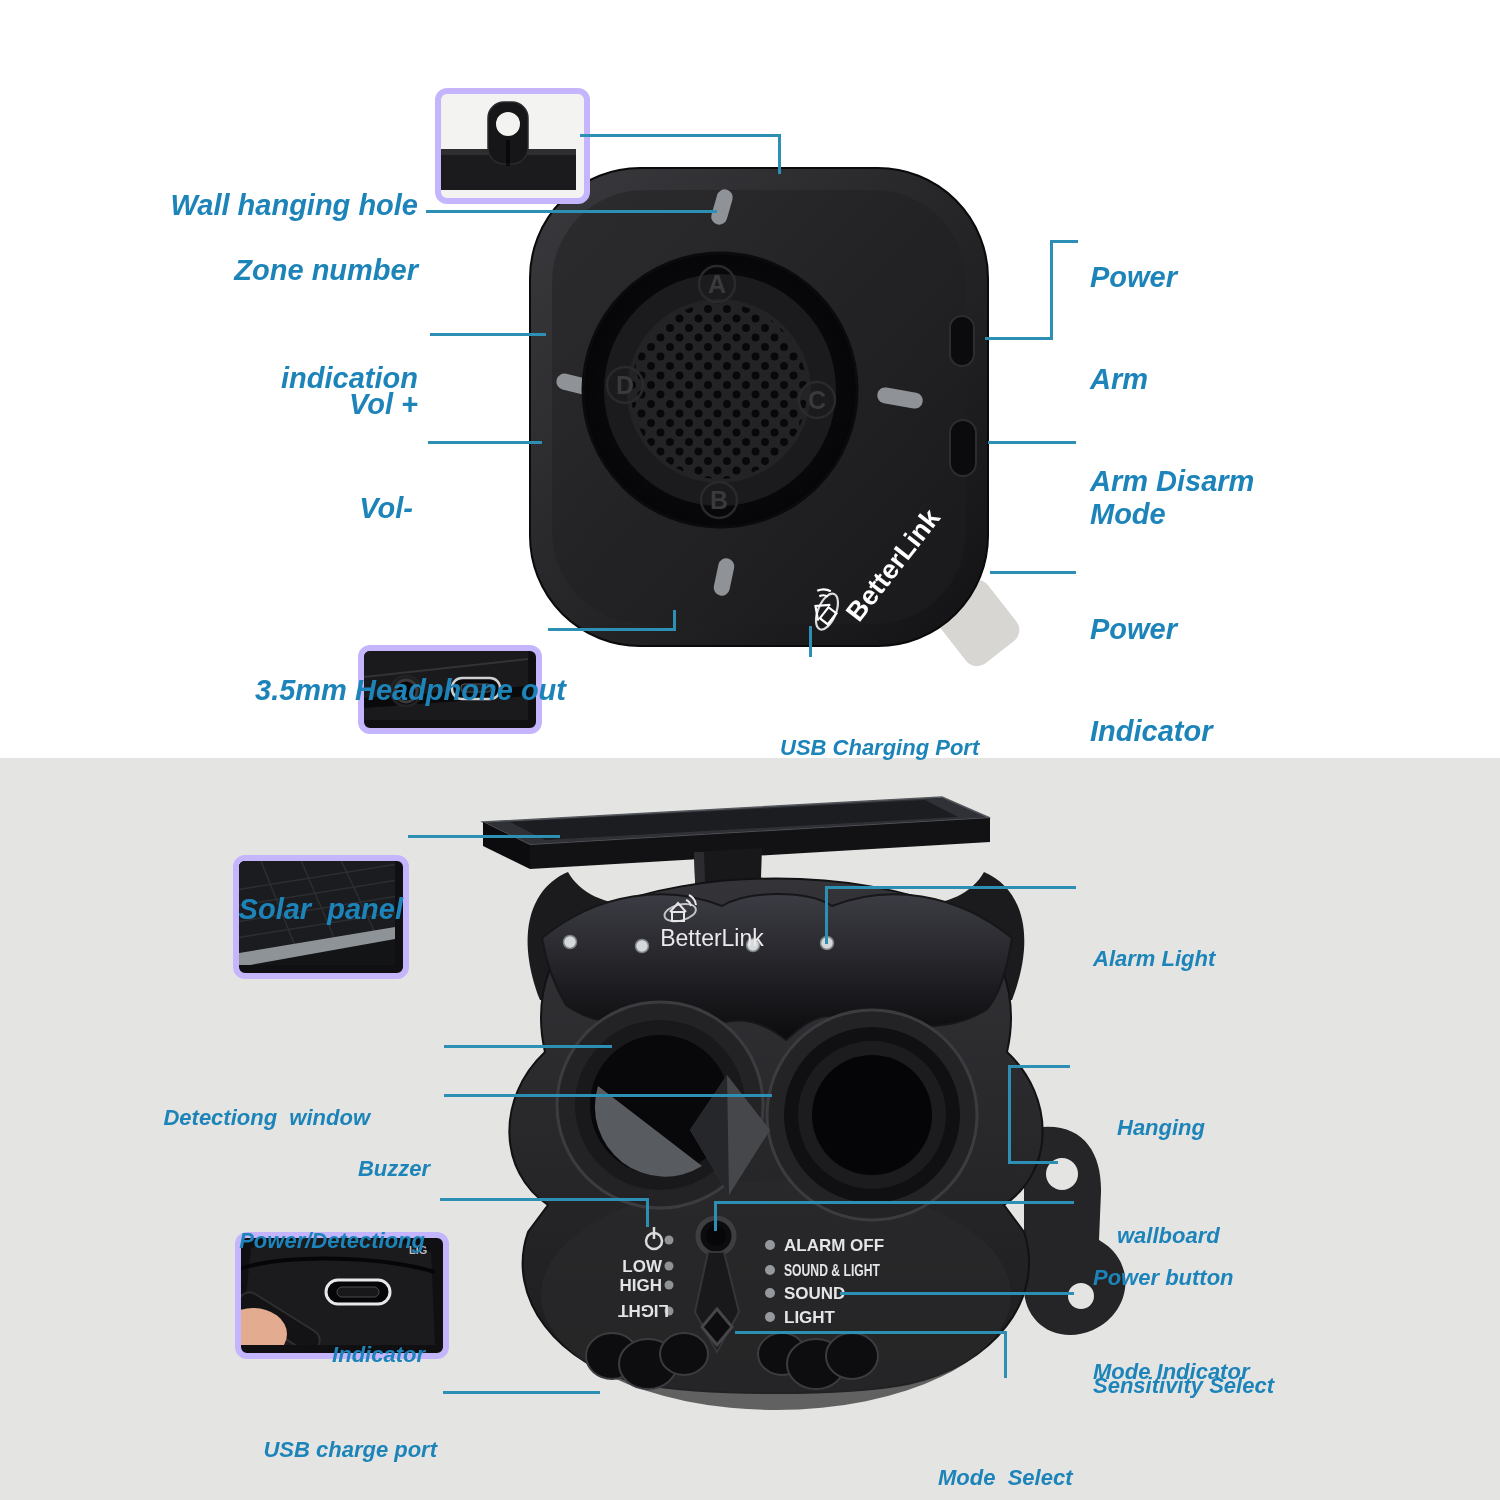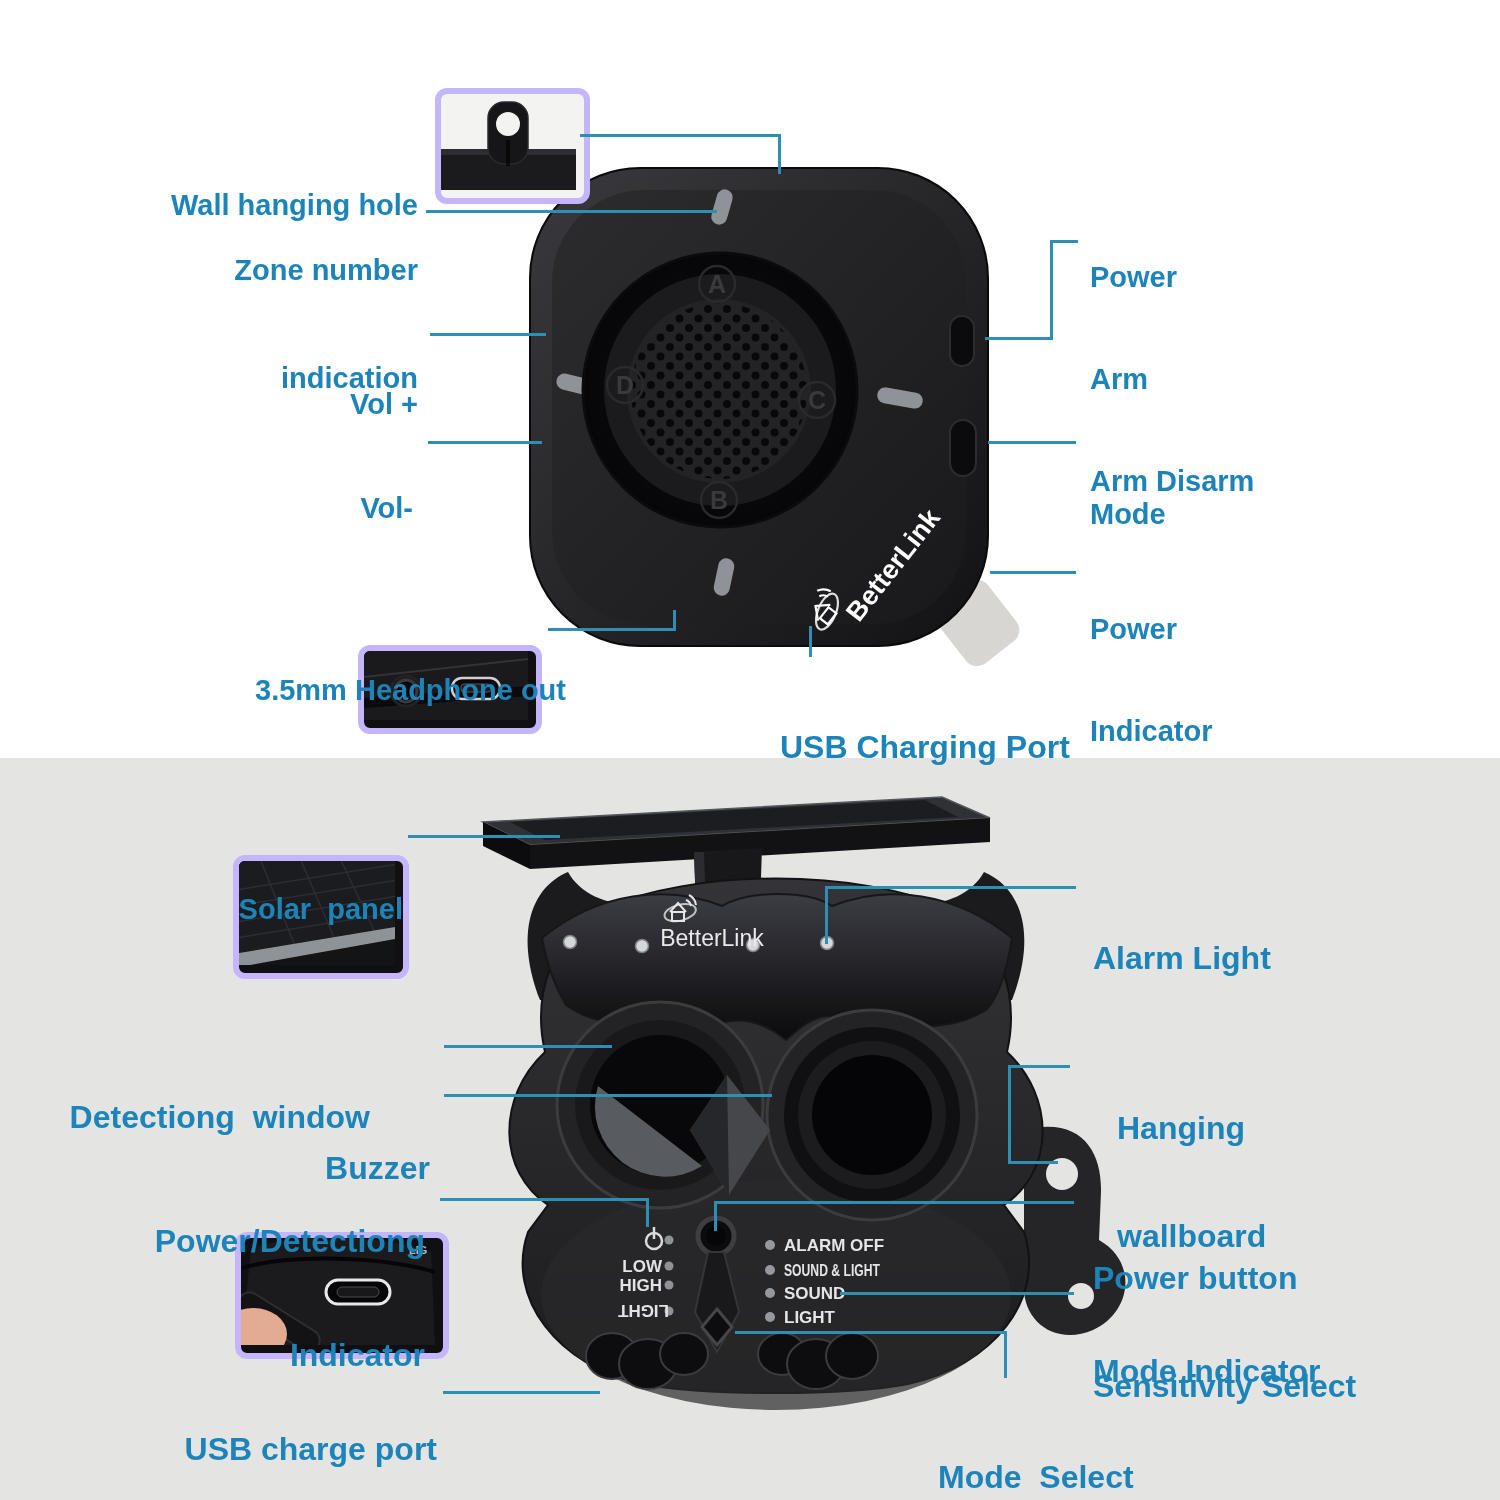--- a/index.html
+++ b/index.html
@@ -1,23 +1,23 @@
 <!DOCTYPE html>
 <html><head>
 <meta charset="utf-8">
 <style>
   html,body{margin:0;padding:0;background:#ffffff;}
   .canvas{position:relative;width:1500px;height:1500px;background:#ffffff;
           font-family:"Liberation Sans",sans-serif;overflow:hidden;}
   .bottom-bg{position:absolute;left:0;top:758px;width:1500px;height:742px;background:#e4e5e3;}
   .art{position:absolute;left:0;top:0;}
   .lbl{position:absolute;color:#1d84ba;font-weight:bold;font-size:29px;line-height:35px;white-space:pre;}
-  .lbl span{display:block;}
+  .lbl span{display:block;font-style:italic;}
   .lbl.ra{text-align:right;}
-  .lbl.big{font-size:32px;}
+  .lbl.big{font-size:22px;}
   .line{position:absolute;background:#2e8fb4;}
   .h{height:3px;}
   .v{width:3px;}
   .inset{position:absolute;border:6px solid #c4b5fd;border-radius:12px;overflow:hidden;background:#101012;}
   .inset svg{display:block;}
   svg text{font-family:"Liberation Sans",sans-serif;}
 </style>
 </head>
 <body>
 

